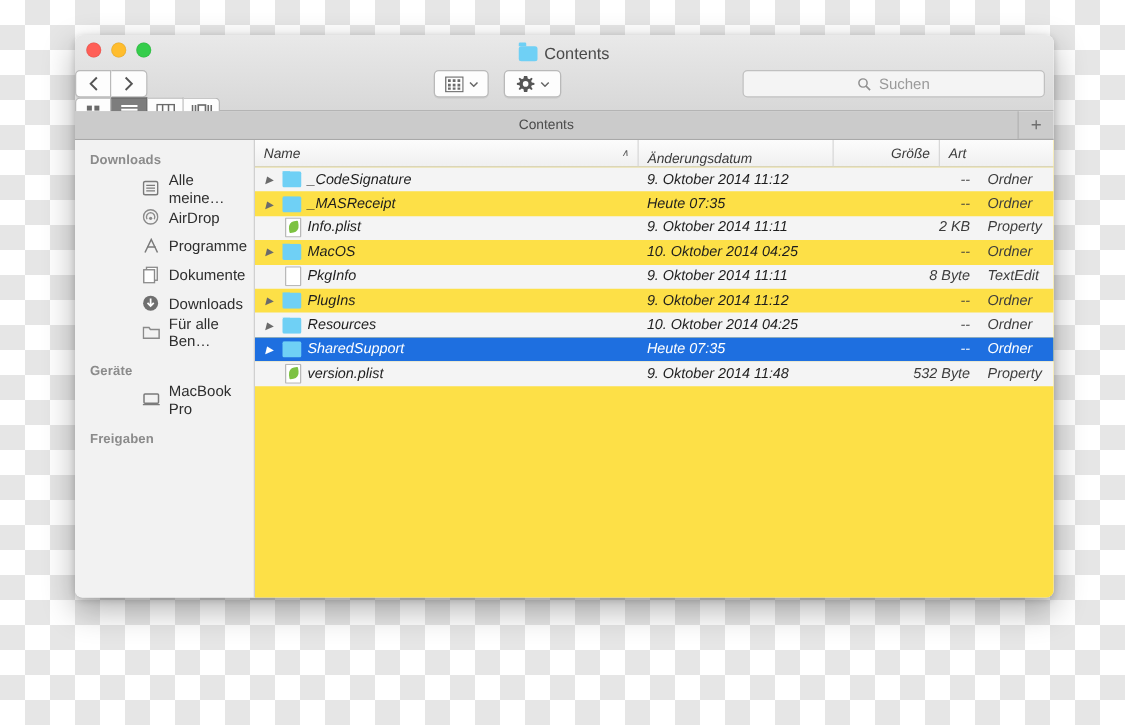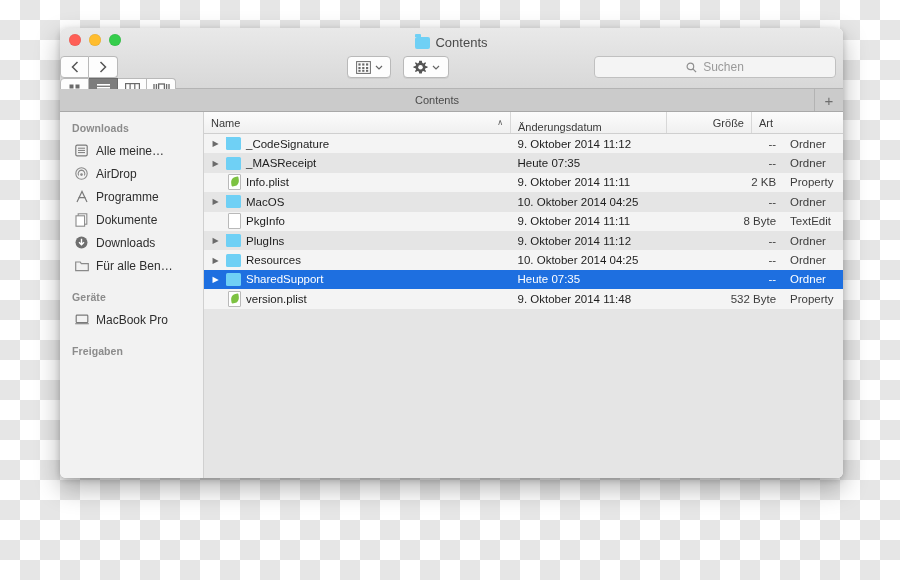--- a/index.html
+++ b/index.html
@@ -207,33 +207,35 @@
   }
   .sb-header.spaced { padding-top: 14px; }
   .sb-item {
     height: 23px;
     display: flex;
     align-items: center;
     gap: 7px;
     padding-left: 14px;
     font-size: 12px;
     color: #2e2e2e;
+    margin-left: 39px;
   }
   .sb-icon {
     width: 15px; height: 14px;
     flex: none;
     display: flex; align-items: center; justify-content: center;
   }
 
   
   .listpane {
     flex: 1;
-    background: #e5e5e5;
+    background: #fde047;
     overflow: hidden;
     position: relative;
+    font-style: italic;
   }
   .colheader {
     display: flex;
     height: 21px;
     background: linear-gradient(to bottom, #fcfcfc, #f0f0f0);
     border-bottom: 1px solid #cfcfcf;
     font-size: 11px;
     color: #3a3a3a;
     align-items: center;
   }

